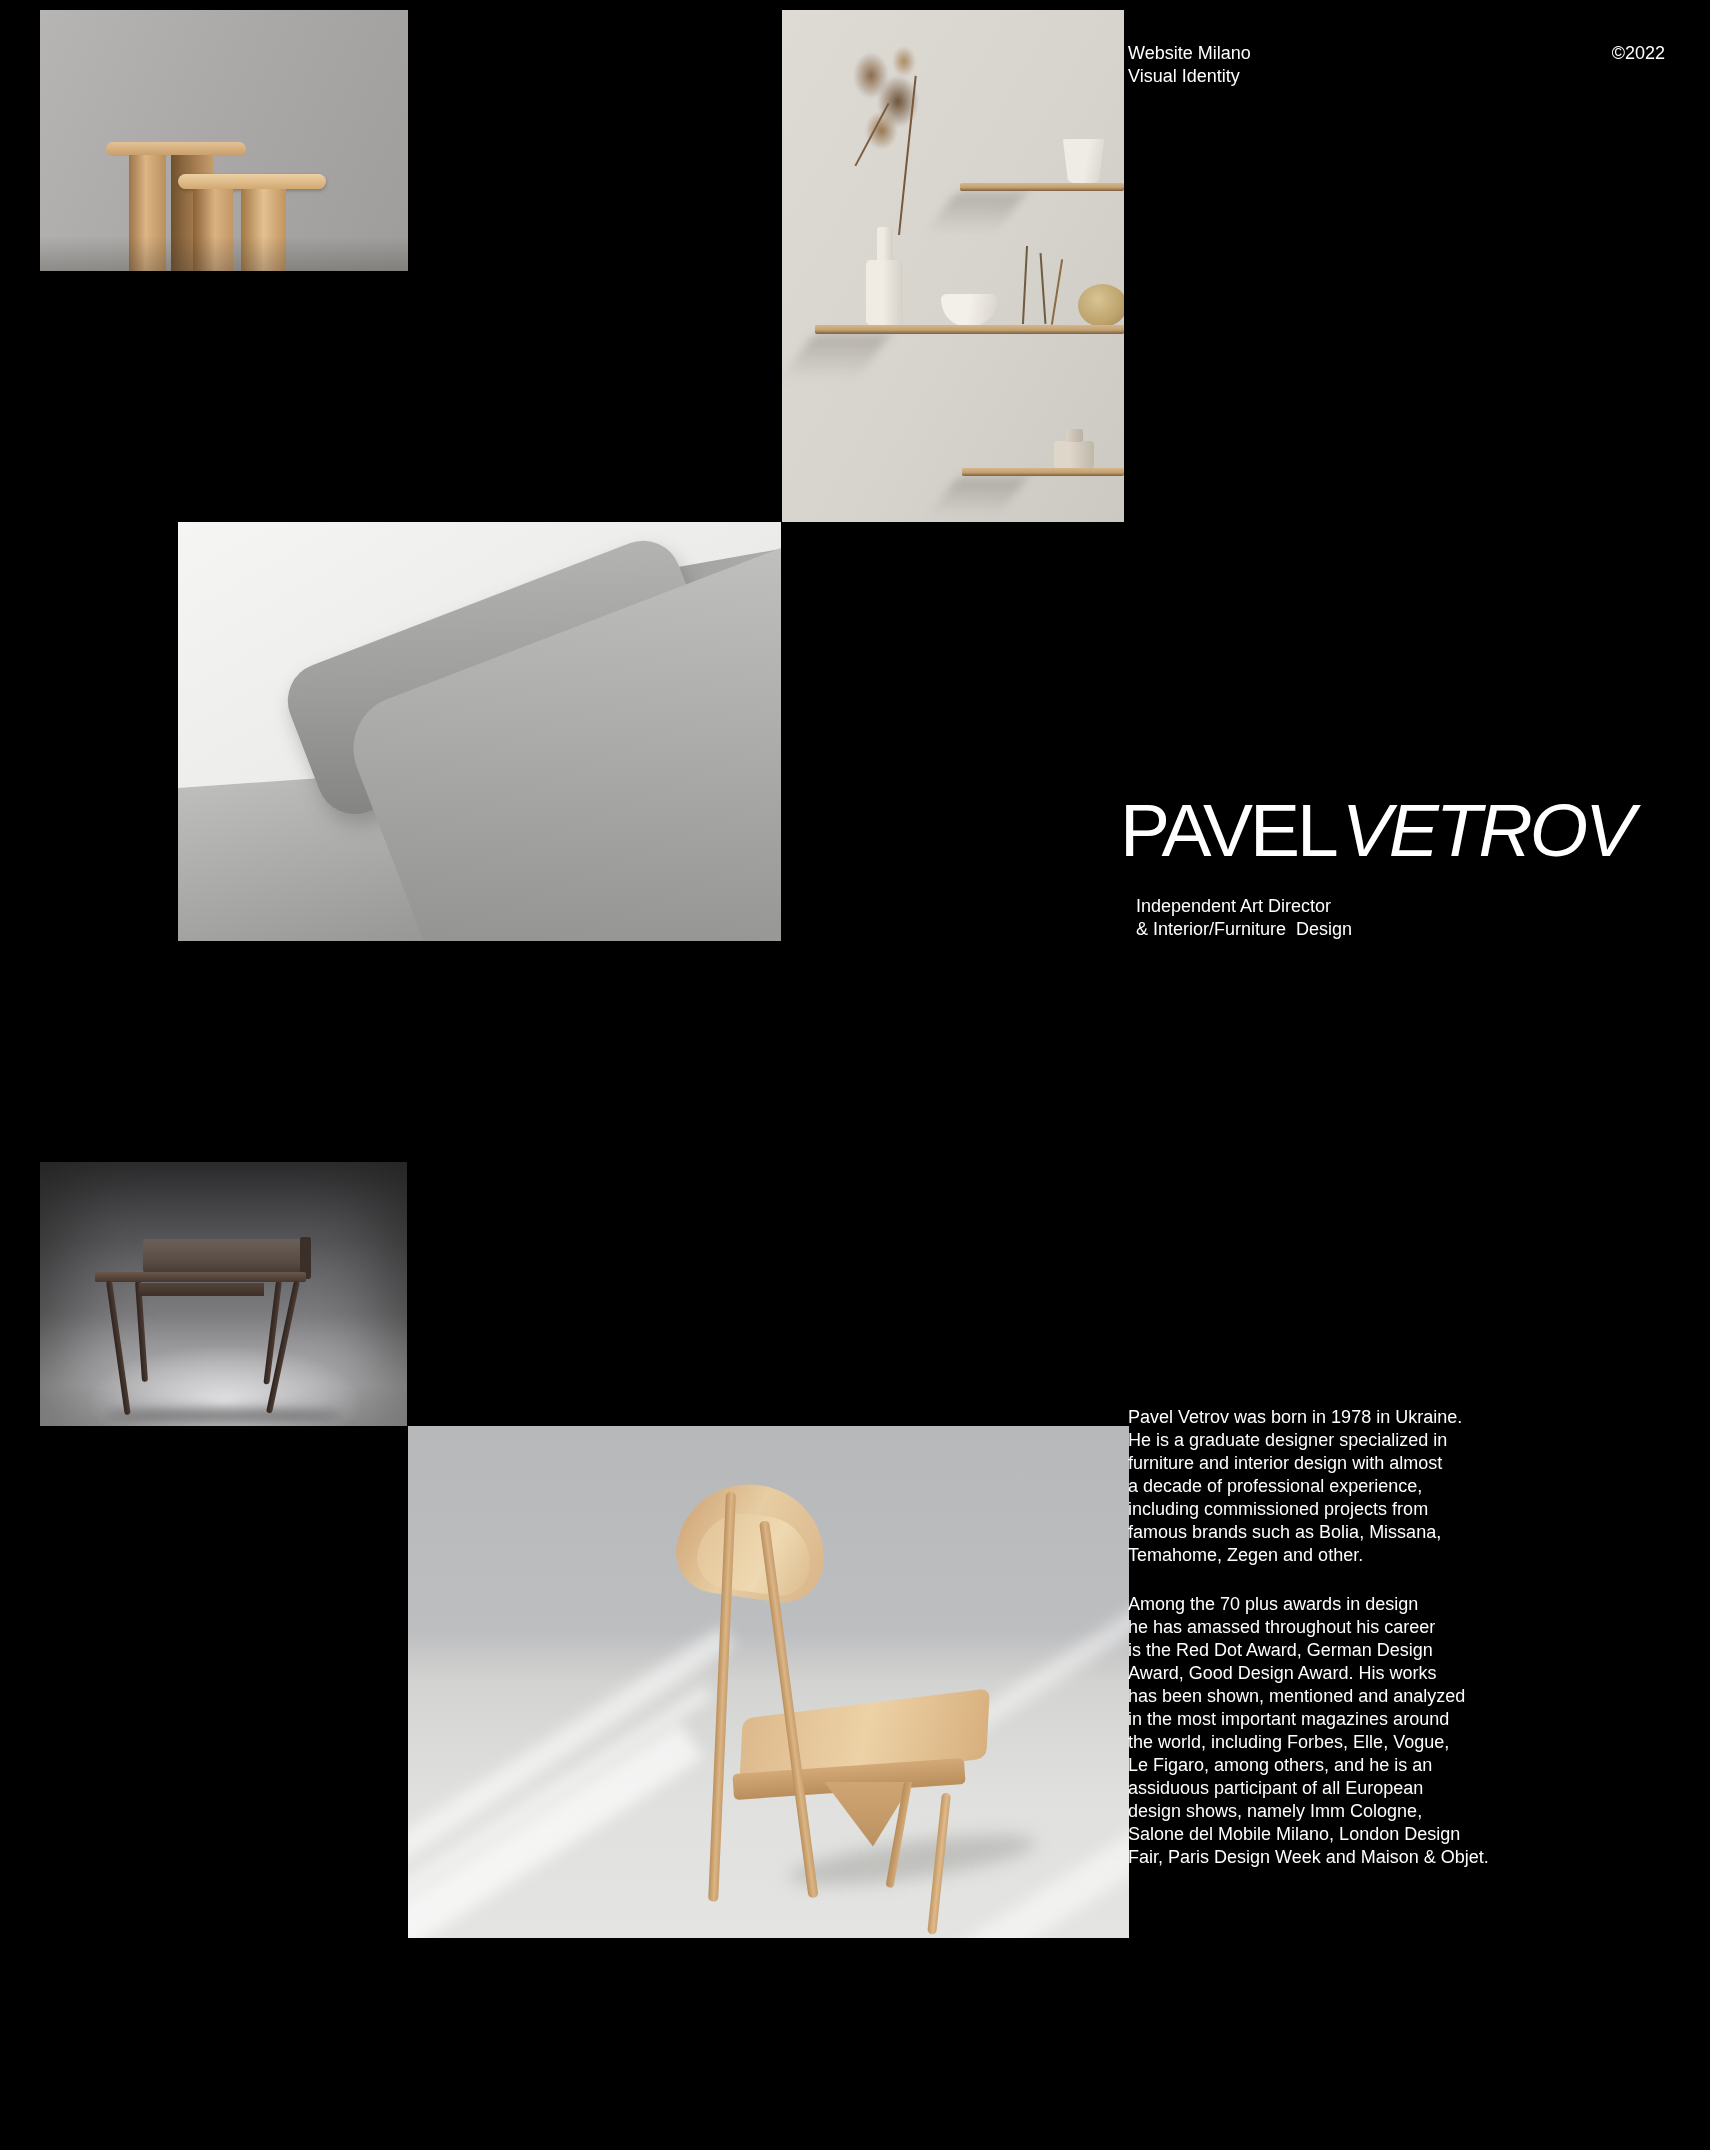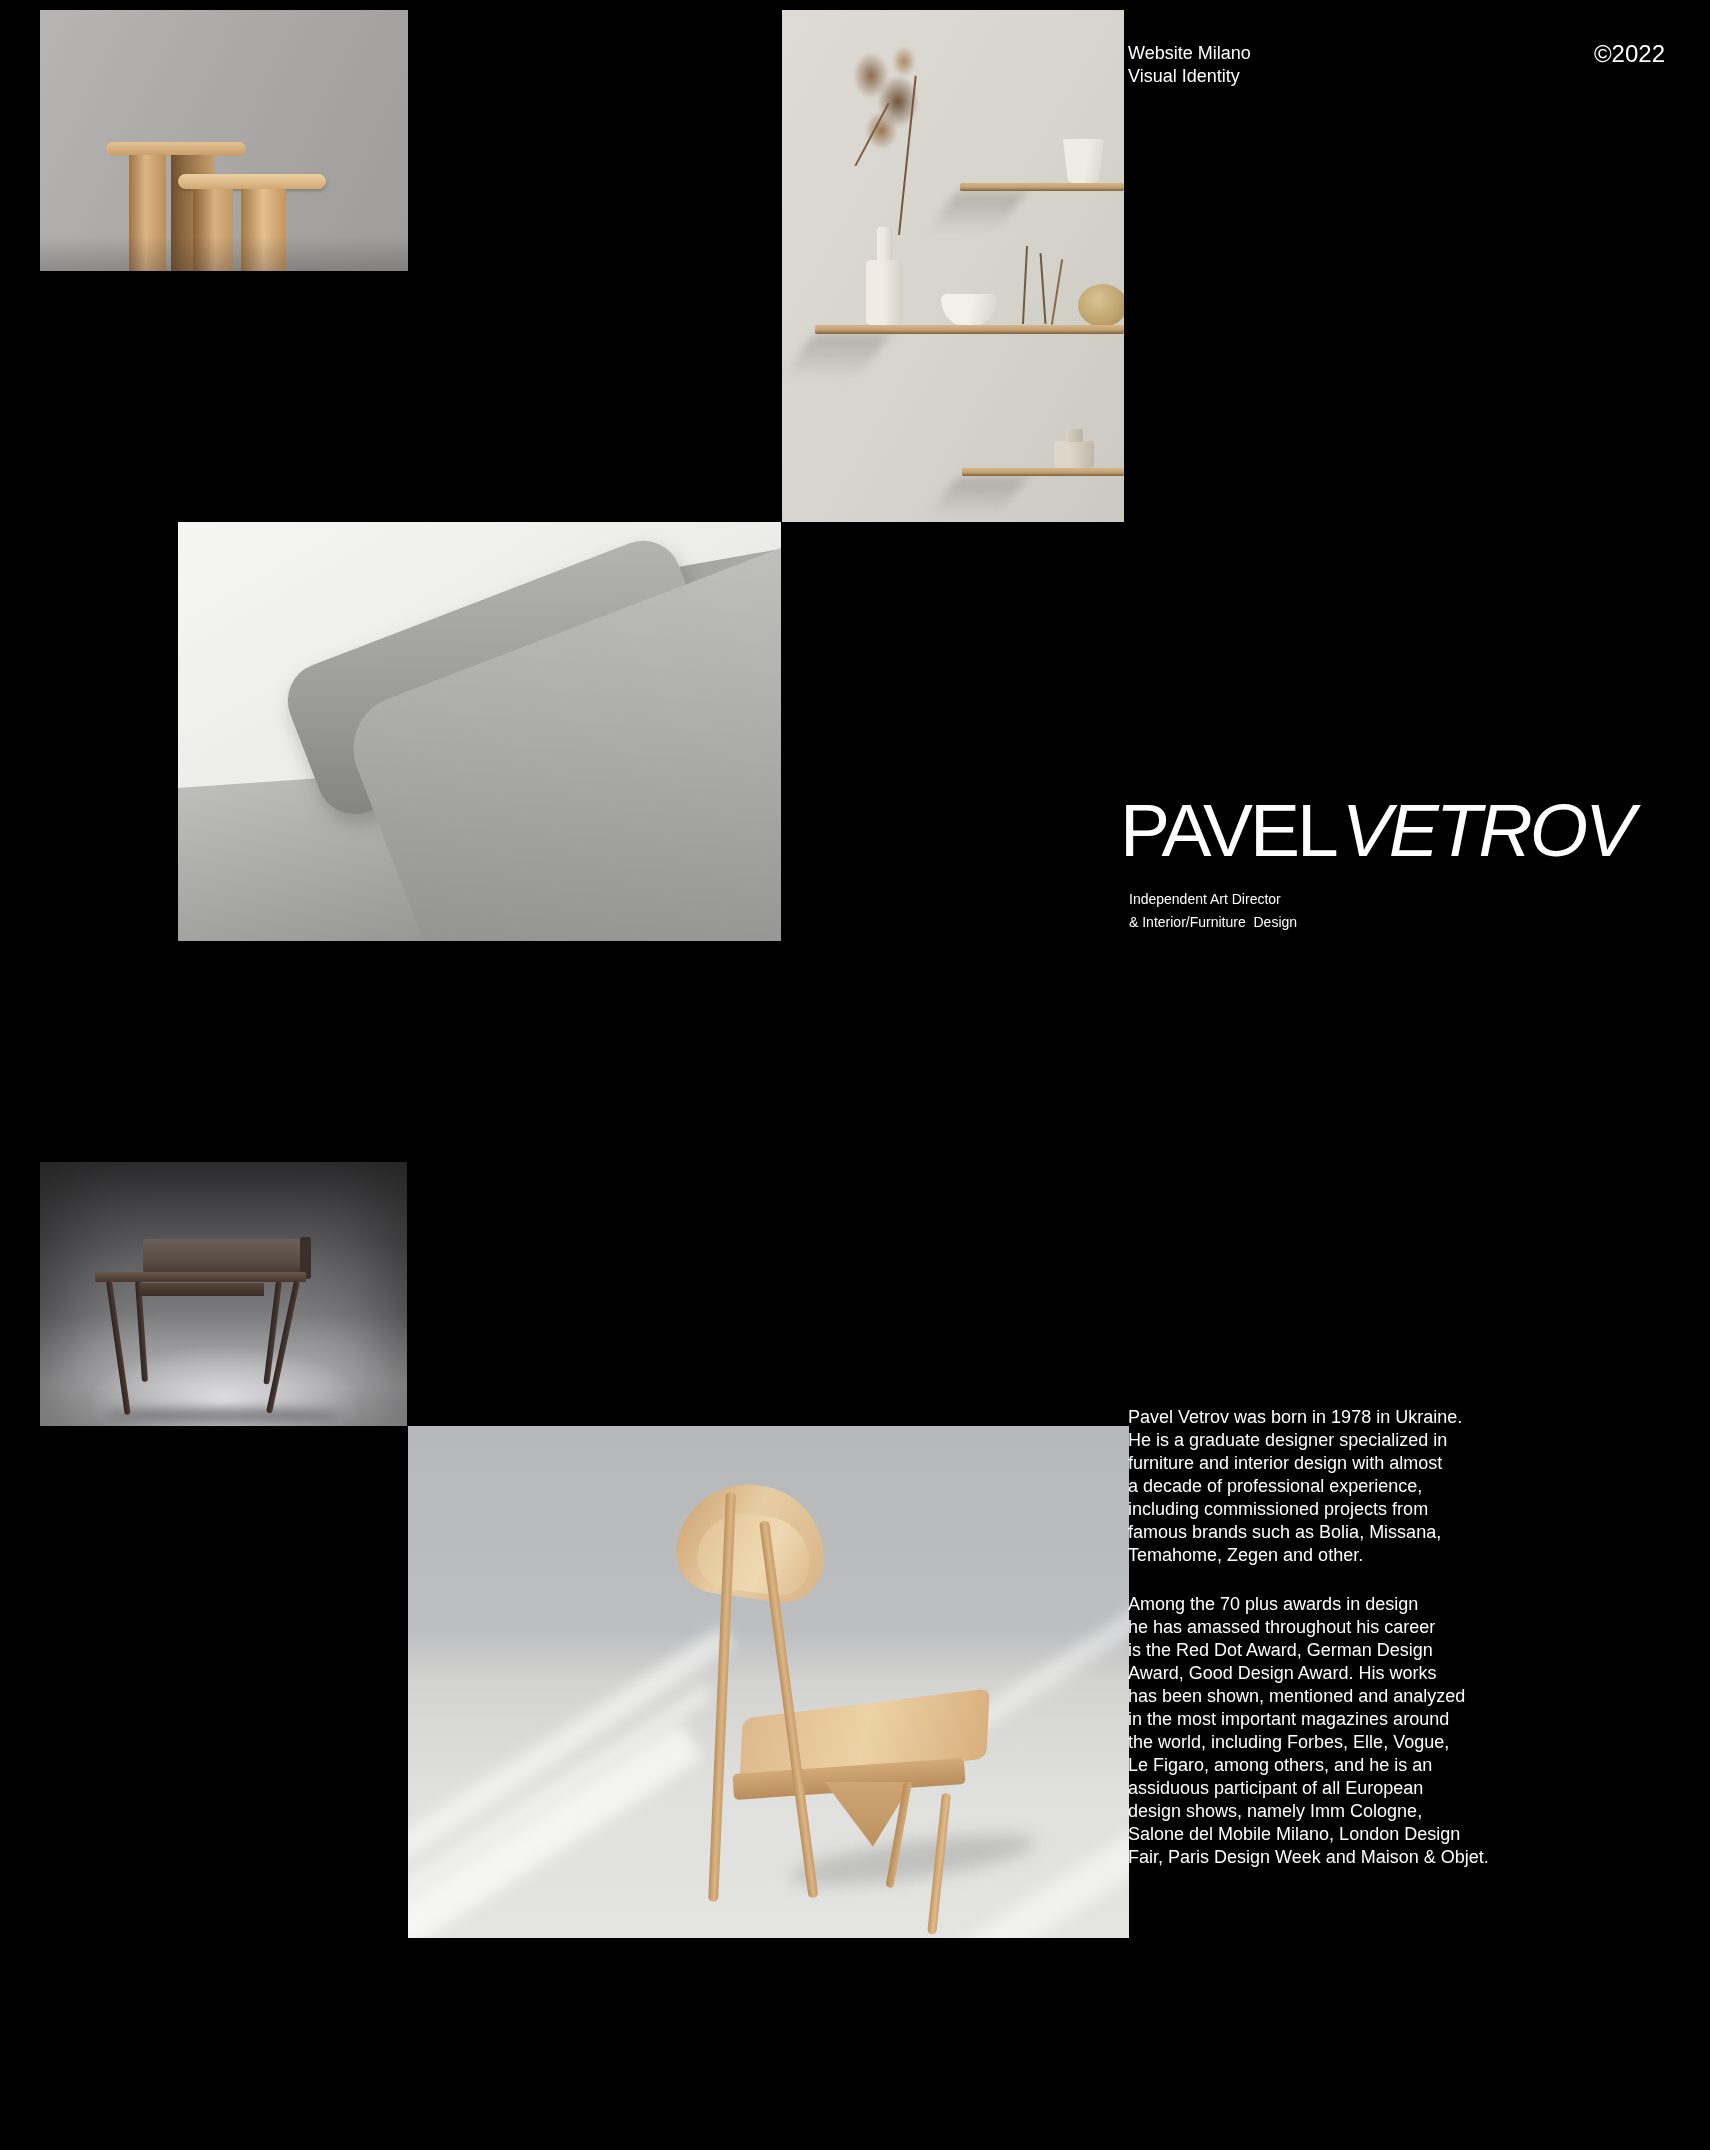--- a/index.html
+++ b/index.html
@@ -4,25 +4,25 @@
 <style>
   html,body{margin:0;padding:0;background:#000;}
   .page{position:relative;width:1710px;height:2151px;background:#000;overflow:hidden;
         font-family:"Liberation Sans", sans-serif;color:#fff;}
   .photo{position:absolute;overflow:hidden;}
   .abs{position:absolute;}
 
   
   .services{position:absolute;left:1128px;top:42px;font-size:18px;line-height:23px;
             white-space:pre-wrap;color:#fff;}
-  .copyright{position:absolute;right:45px;top:42px;font-size:24px;line-height:23px;color:#fff;}
+  .copyright{position:absolute;right:45px;top:42px;font-size:18px;line-height:23px;color:#fff;}
   .hero-title{position:absolute;left:1120px;top:793px;margin:0;font-size:75px;line-height:1;
               font-weight:500;letter-spacing:-3px;color:#fff;white-space:nowrap;}
   .hero-title em{font-style:italic;margin-left:6px;letter-spacing:-3px;}
-  .subtitle{position:absolute;left:1128px;top:887px;margin:1px;font-size:14px;line-height:23px;
+  .subtitle{position:absolute;left:1128px;top:887px;margin:8px;font-size:18px;line-height:23px;
             white-space:pre-wrap;color:#fff;}
   .bio{position:absolute;left:1128px;top:1406px;width:392px;}
   .bio p{margin:0;font-size:18px;line-height:23px;white-space:pre-wrap;color:#fff;}
   .bio p + p{margin-top:26px;}
 
   
   .ph-stools{left:0;top:0;width:368px;height:261px;
     background:linear-gradient(115deg,#b6b5b3 0%,#aaa9a7 45%,#9e9d9b 100%);}
   .ph-stools .floor-shade{left:0;top:226px;width:368px;height:36px;
     background:linear-gradient(rgba(60,55,50,0) 0%,rgba(60,55,50,.30) 100%);}

